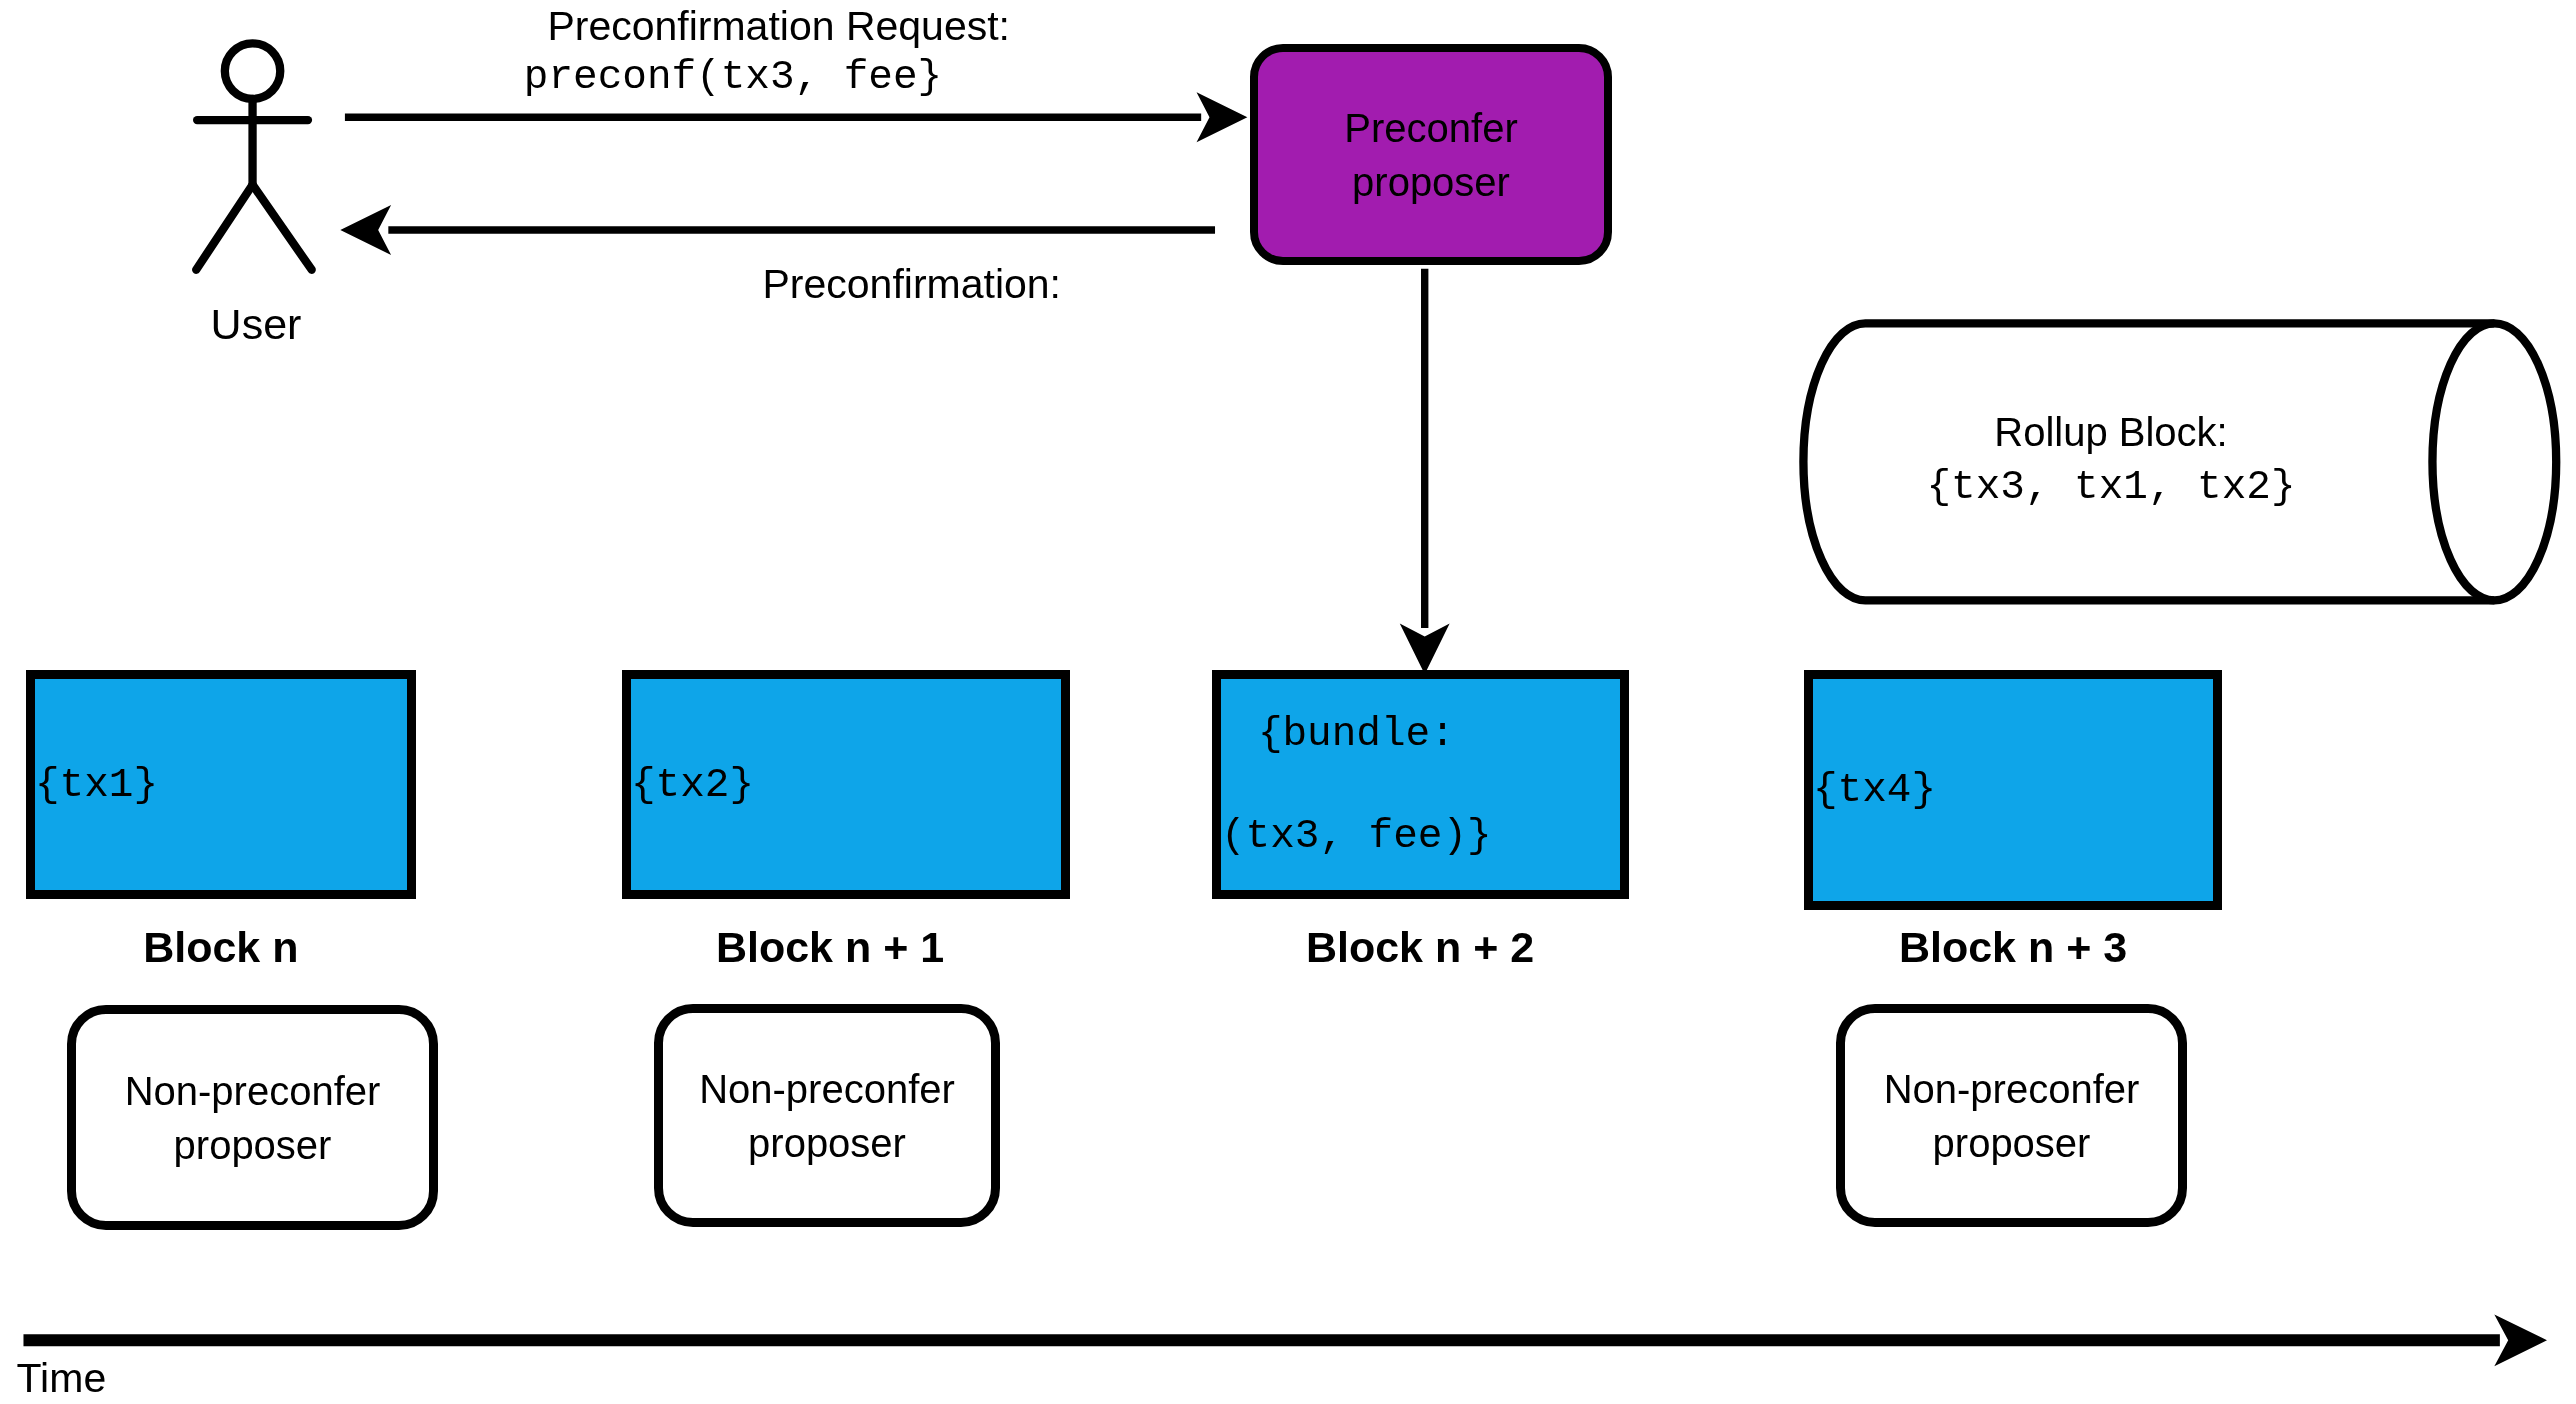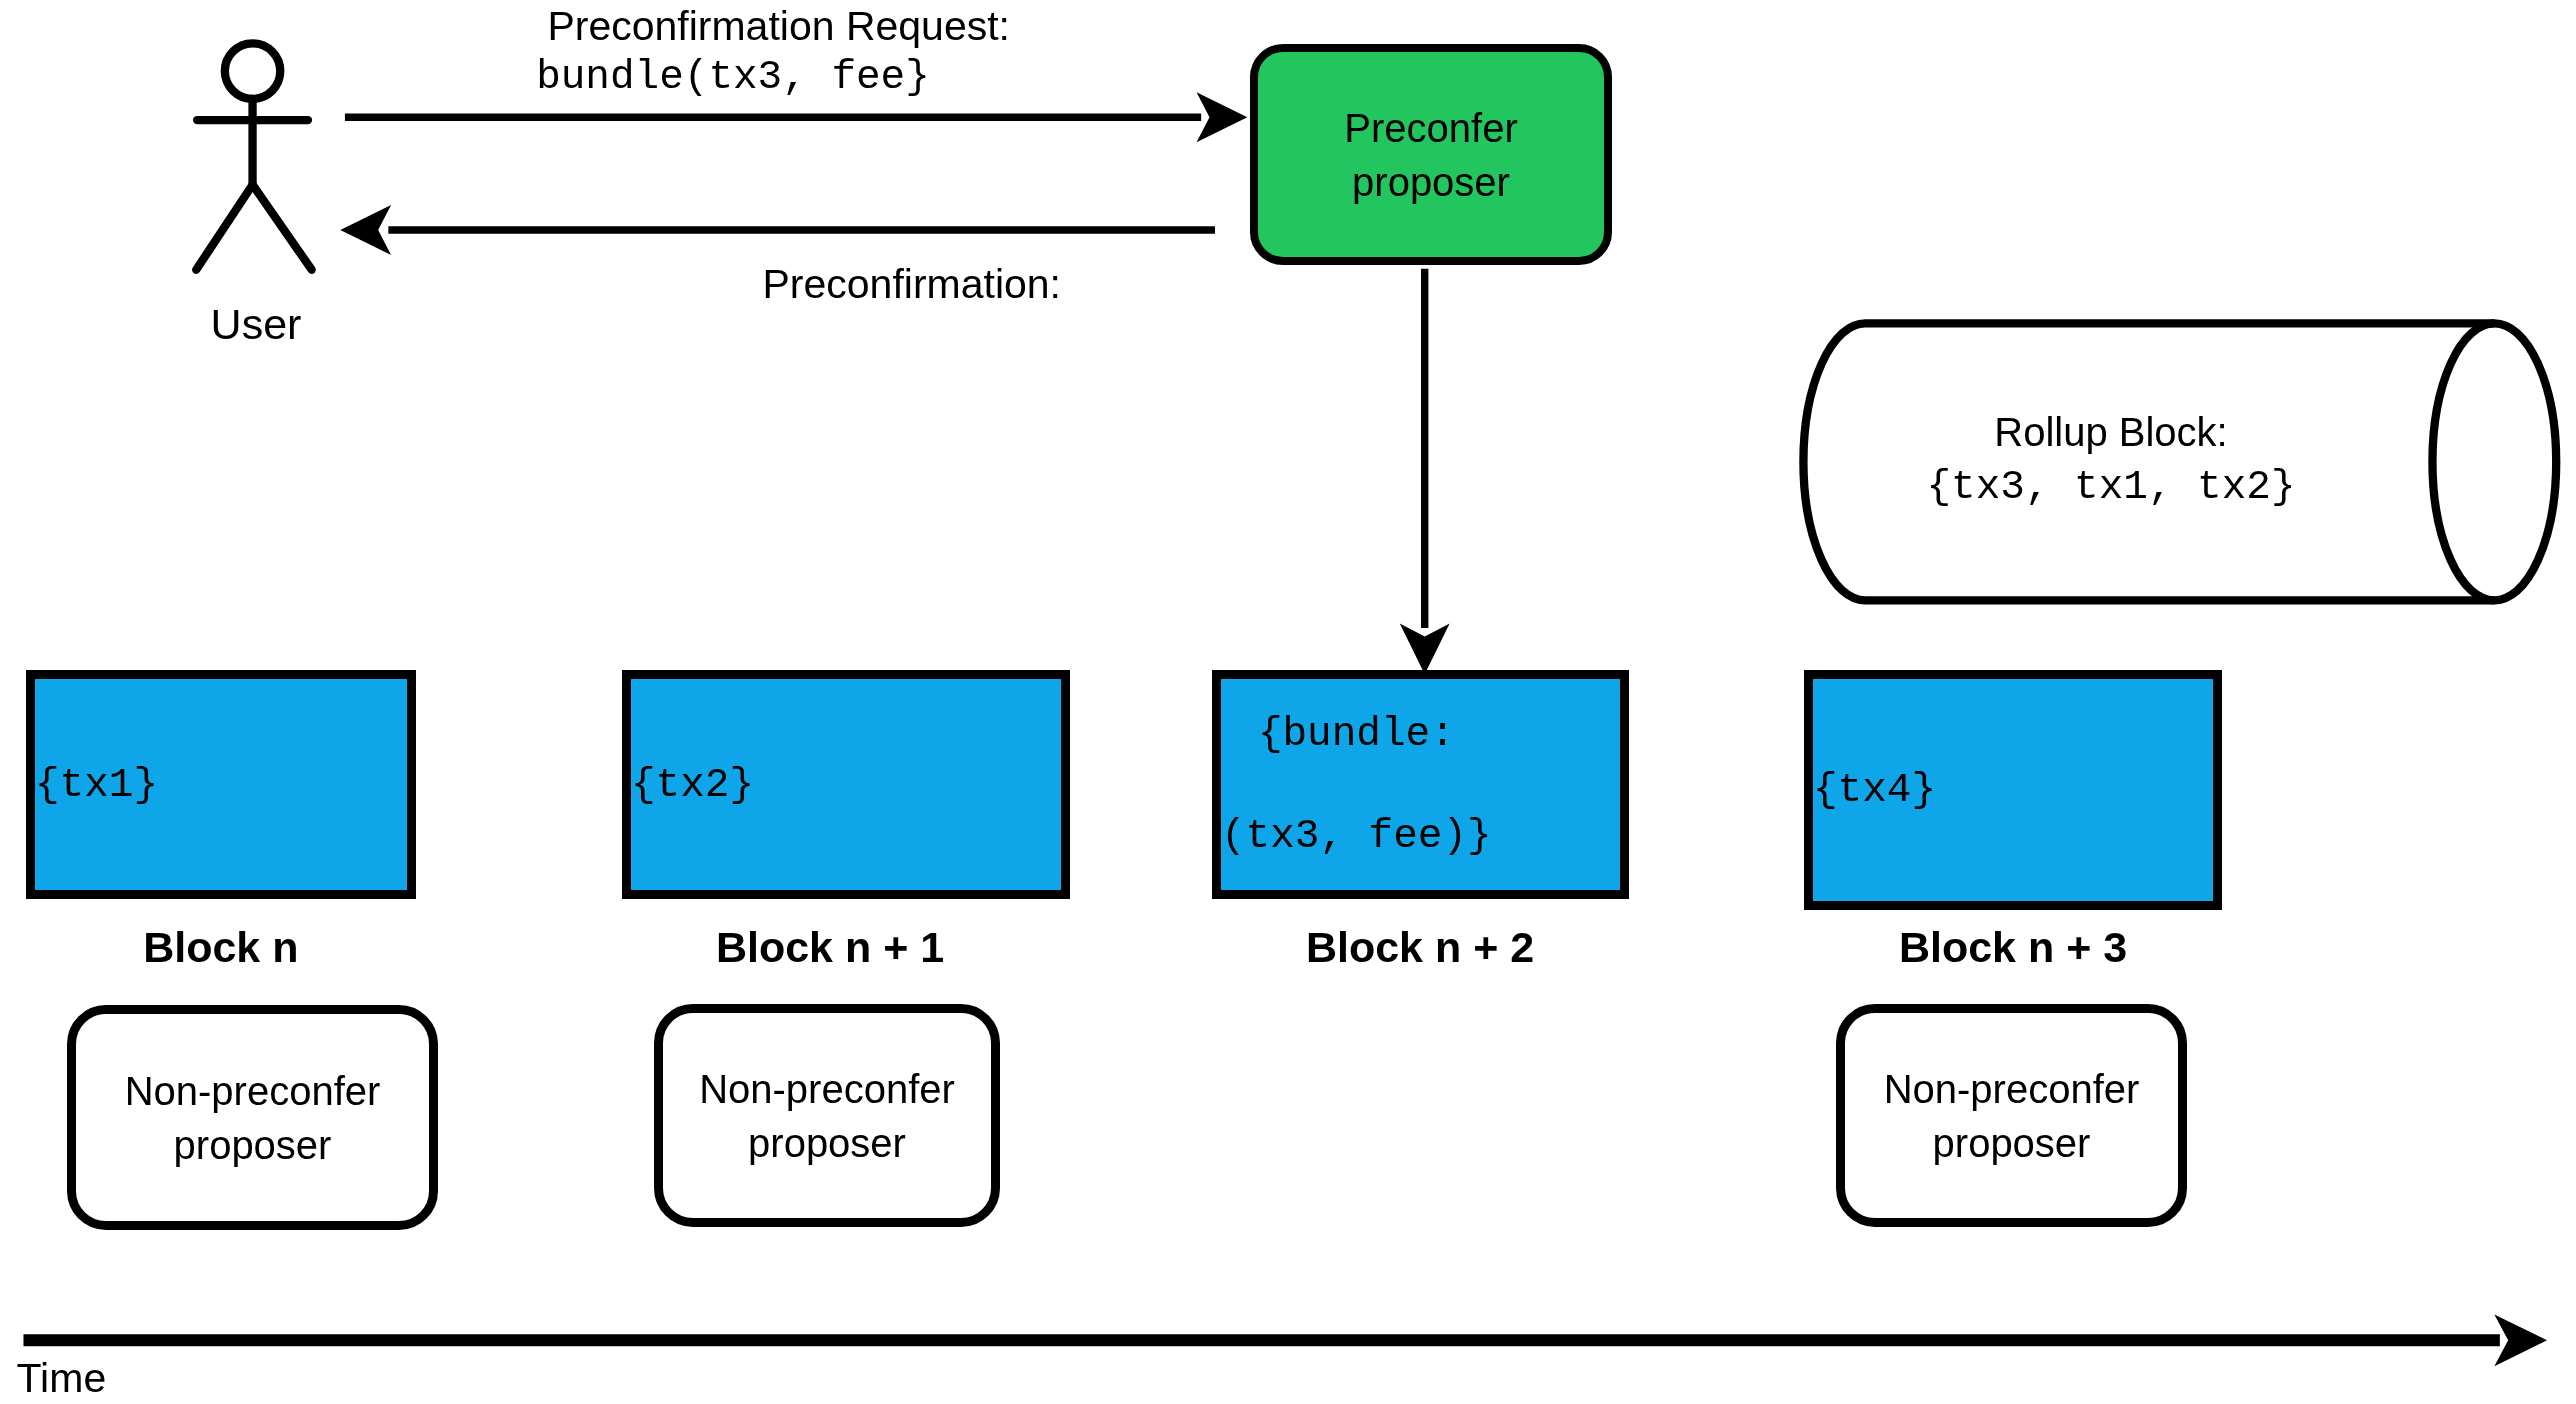--- a/index.html
+++ b/index.html
@@ -27,21 +27,21 @@
   .rounded-node {
     box-sizing: border-box;
     border: 8.3px solid #000;
     border-radius: 33px;
     display: flex;
     flex-direction: column;
     align-items: center;
     justify-content: center;
     font-size: 40px;
     line-height: 54px;
-    background: #22c55e;
+    background: #a21caf;
   }
   .npp {
     box-sizing: border-box;
     border: 9.2px solid #000;
     border-radius: 39px;
     display: flex;
     flex-direction: column;
     align-items: center;
     justify-content: center;
     font-size: 40px;
@@ -115,21 +115,21 @@
     <g>
       <line x1="25" y1="1451" x2="2706" y2="1451" stroke="#000000" stroke-width="13"></line>
       <polygon points="2757,1451 2700,1423 2715,1451 2700,1479" fill="#000000" stroke="none"></polygon>
     </g>
   </svg>
 
   <div class="abs user-label" style="left:71px; top:300px;">User</div>
 
   <div class="abs arrow-label" style="left:456px; top:1.8px;">
     <div class="t">Preconfirmation Request:</div>
-    <div class="c">bundle(tx3, fee}</div>
+    <div class="c">preconf(tx3, fee}</div>
   </div>
 
   <div class="abs arrow-label" style="left:507px; top:260px;">
     <div class="t">Preconfirmation:</div>
   </div>
 
   <div class="abs rounded-node" style="left:1250px; top:44px; width:362px; height:221px;">
     <div>Preconfer</div>
     <div>proposer</div>
   </div>

